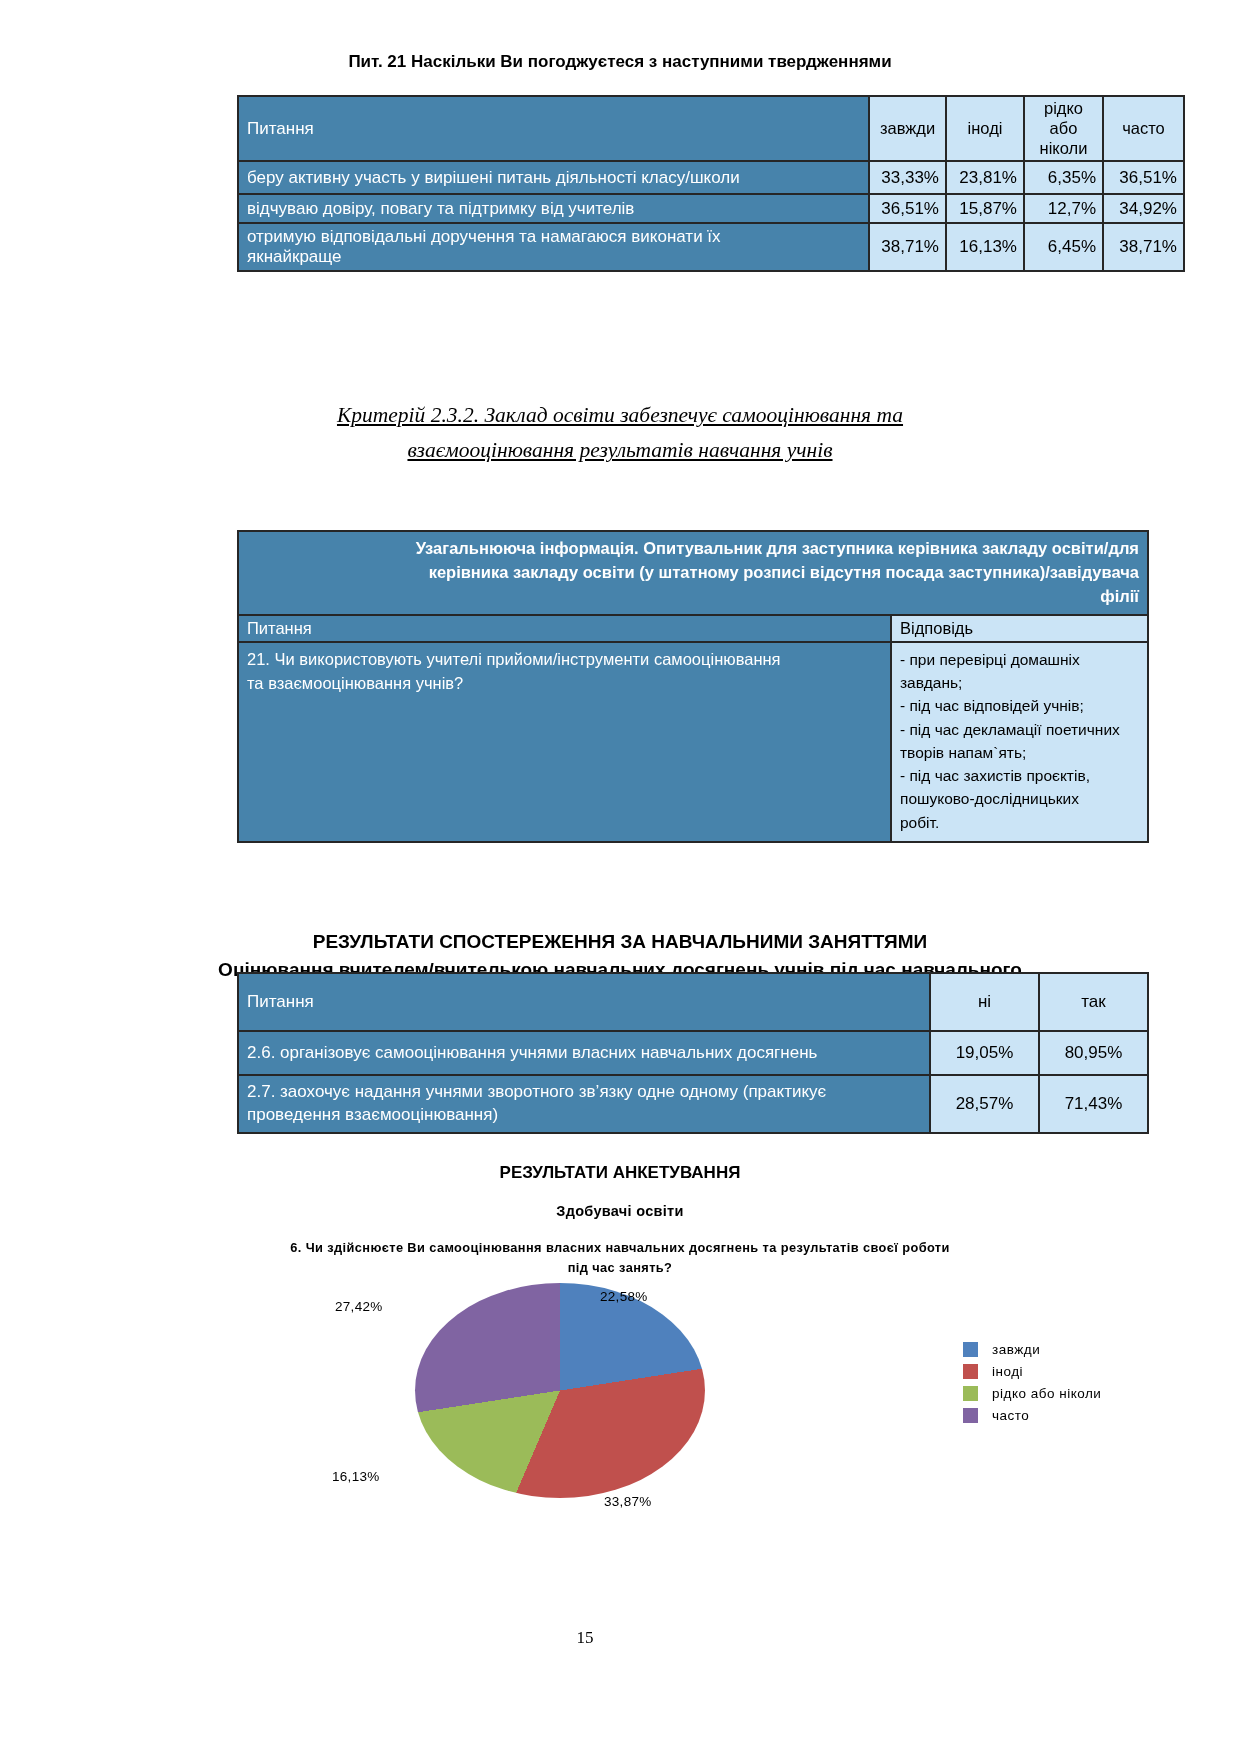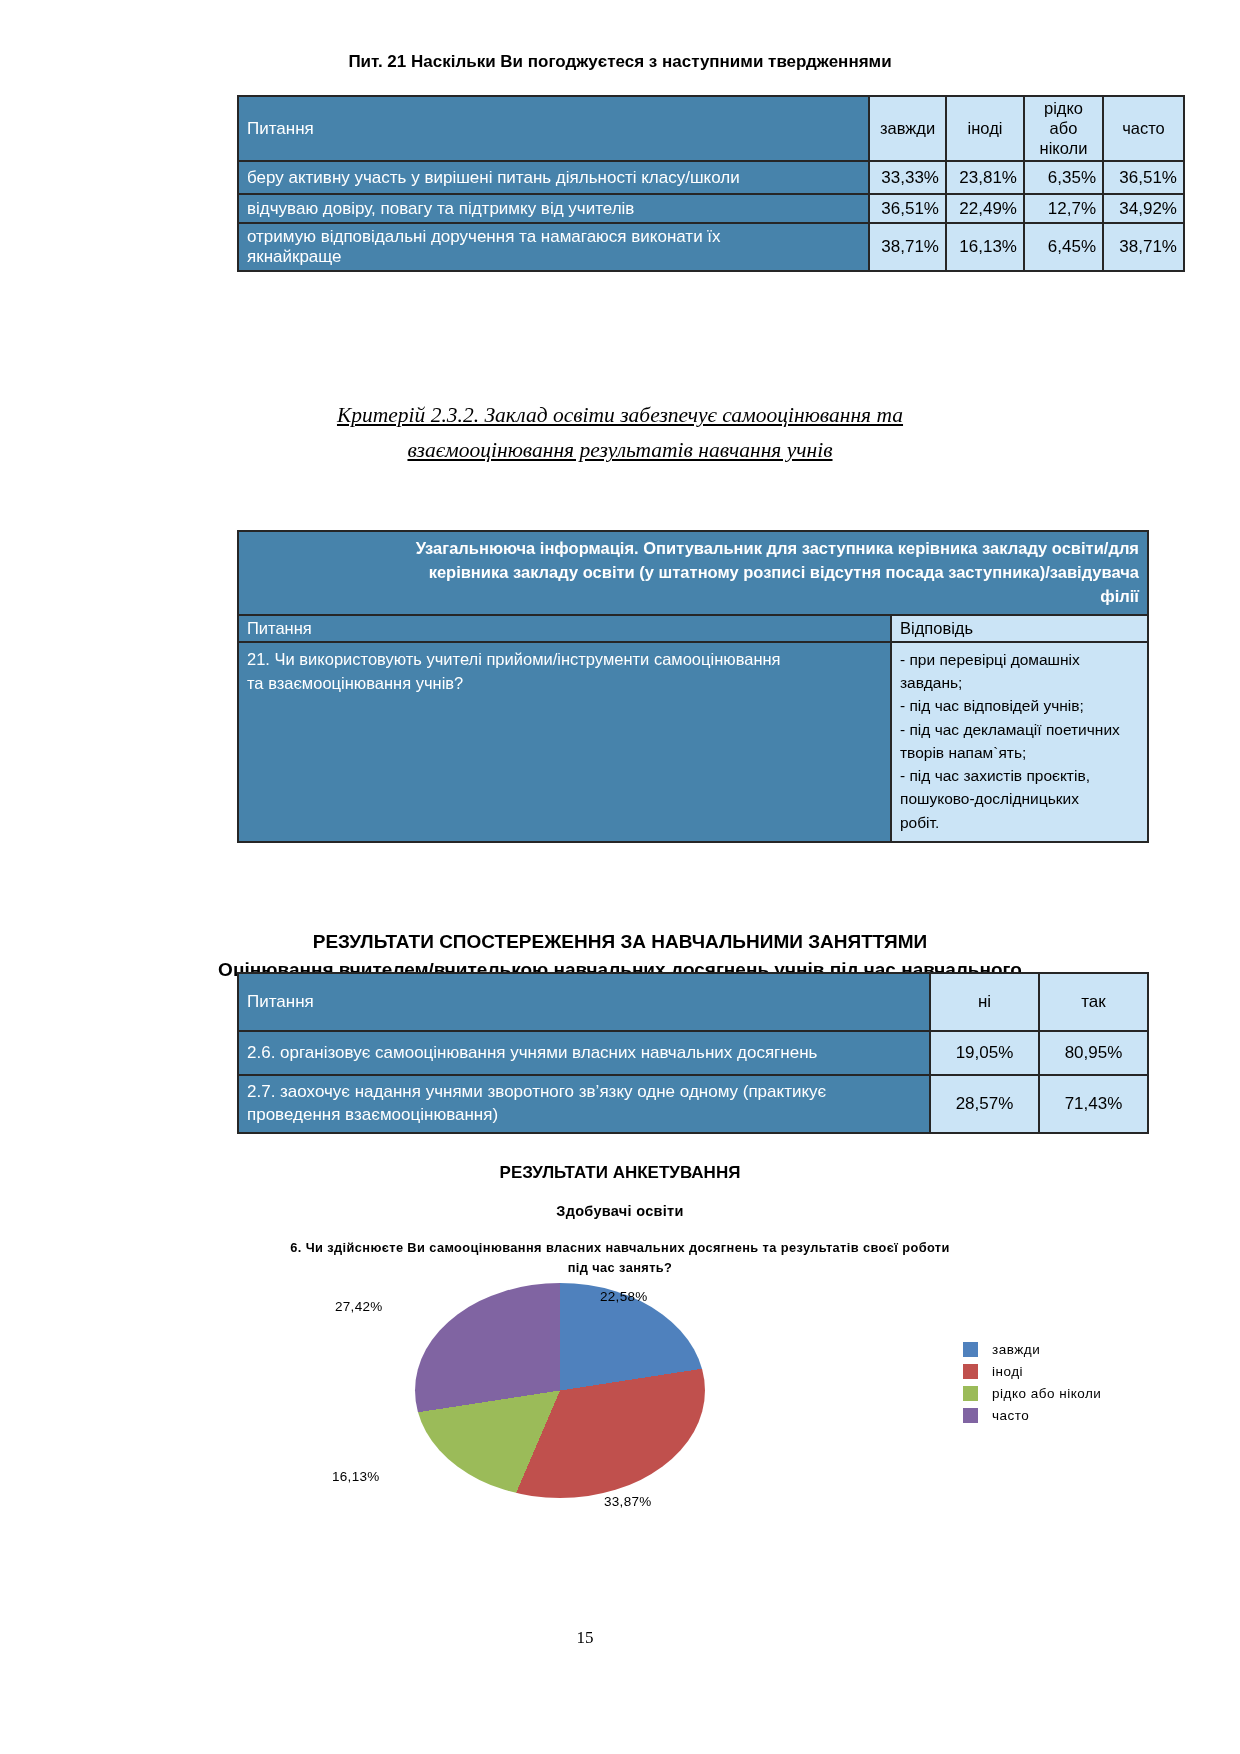--- a/index.html
+++ b/index.html
@@ -94,21 +94,21 @@
     <tr style="height:33px">
       <td class="dark qcell">беру активну участь у вирішені питань діяльності класу/школи</td>
       <td class="light vcell">33,33%</td>
       <td class="light vcell">23,81%</td>
       <td class="light vcell">6,35%</td>
       <td class="light vcell">36,51%</td>
     </tr>
     <tr style="height:29px">
       <td class="dark qcell">відчуваю довіру, повагу та підтримку від учителів</td>
       <td class="light vcell">36,51%</td>
-      <td class="light vcell">22,49%</td>
+      <td class="light vcell">15,87%</td>
       <td class="light vcell">12,7%</td>
       <td class="light vcell">34,92%</td>
     </tr>
     <tr style="height:48px">
       <td class="dark qcell pre">отримую відповідальні доручення та намагаюся виконати їх
 якнайкраще</td>
       <td class="light vcell">38,71%</td>
       <td class="light vcell">16,13%</td>
       <td class="light vcell">6,45%</td>
       <td class="light vcell">38,71%</td>

